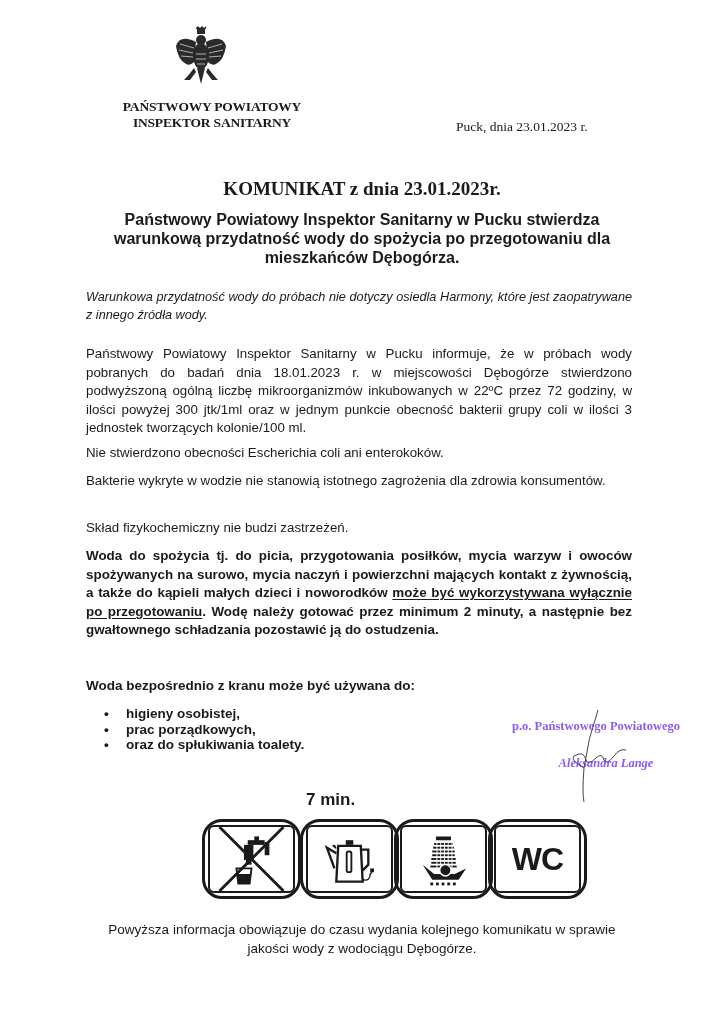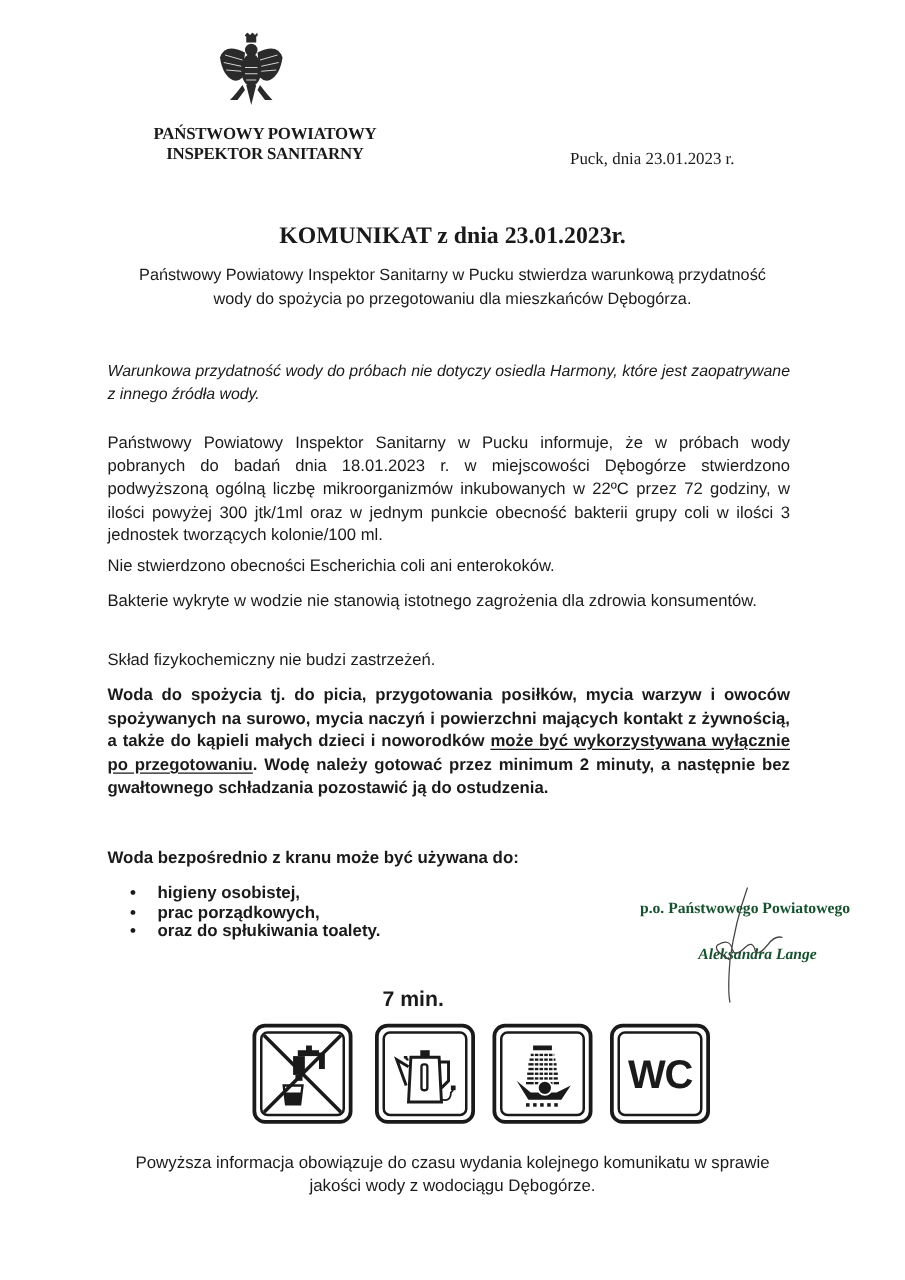--- a/index.html
+++ b/index.html
@@ -8,44 +8,44 @@
   .sans { font-family: "Liberation Sans", "DejaVu Sans", sans-serif; }
   .abs { position: absolute; }
 
   #emblem { left: 172px; top: 26px; width: 58px; height: 60px; }
 
   #authority { left: 96px; top: 99px; width: 232px; text-align: center; font-weight: bold; font-size: 13.5px; line-height: 16px; letter-spacing: -0.2px; }
   #place-date { left: 456px; top: 119px; font-size: 13.5px; }
 
   #komunikat-title { left: 0; width: 724px; top: 178px; text-align: center; font-size: 19px; font-weight: bold; }
 
-  #headline { left: 96px; width: 532px; top: 210px; text-align: center; font-weight: normal; font-size: 13px; line-height: 19px; }
+  #headline { left: 96px; width: 532px; top: 210px; text-align: center; font-weight: bold; font-size: 16px; line-height: 19px; }
 
   .para { left: 86px; width: 546px; font-size: 13.3px; line-height: 18.5px; text-align: justify; }
   .para.last-left { text-align-last: left; }
   #note { top: 288px; font-style: italic; font-size: 12.7px; line-height: 18px; }
   #p1 { top: 345px; }
   #p2 { top: 444px; }
   #p3 { top: 472px; }
   #p4 { top: 519px; }
   #p5 { top: 547px; font-weight: bold; font-size: 13.4px; line-height: 18.6px; }
   #p5 u { text-decoration: underline; text-underline-offset: 2px; }
 
   #uses-heading { left: 86px; top: 678px; font-weight: bold; font-size: 13.5px; }
   #uses-list { left: 104px; top: 706px; margin: 0; padding: 0; list-style: none; font-weight: bold; font-size: 13.5px; line-height: 15.5px; }
   #uses-list li { position: relative; padding-left: 22px; }
   #uses-list li .bullet { position: absolute; left: 0; top: 0; }
 
-  #signature { left: 476px; top: 718px; width: 240px; color: #14532d; text-align: center; }
+  #signature { left: 476px; top: 718px; width: 240px; color: #8b5cf6; text-align: center; }
   #signature .role { font-weight: bold; font-size: 12.5px; line-height: 16px; }
   #signature .name { font-style: italic; font-weight: bold; font-size: 12.5px; margin-top: 22px; margin-left: 20px; }
   #sig-scribble { left: 540px; top: 708px; width: 90px; height: 95px; }
 
   #boil-time { left: 306px; top: 790px; font-weight: bold; font-size: 17px; }
-  .icon-box { width: 80px; height: 80px; top: 819px; border: 3px solid #1a1a1a; border-radius: 10px; box-sizing: border-box; padding: 3px; }
+  .icon-box { width: 99px; height: 80px; top: 819px; border: 3px solid #1a1a1a; border-radius: 20px; box-sizing: border-box; padding: 3px; }
   .icon-box .inner { width: 100%; height: 100%; border: 2px solid #1a1a1a; border-radius: 6px; box-sizing: border-box; position: relative; overflow: hidden; }
   #icon-no-tap { left: 202px; }
   #icon-kettle { left: 300px; }
   #icon-bath { left: 394px; }
   #icon-wc { left: 488px; }
   .icon-box svg { position: absolute; left: 0; top: 0; width: 100%; height: 100%; }
   #wc-text { position: absolute; left: 0; top: 0; width: 100%; height: 100%; display: flex; align-items: center; justify-content: center; font-weight: bold; font-size: 32px; letter-spacing: -1px; }
 
   #footer-note { left: 90px; width: 544px; top: 920px; text-align: center; font-size: 13.5px; line-height: 19px; }
 </style>

